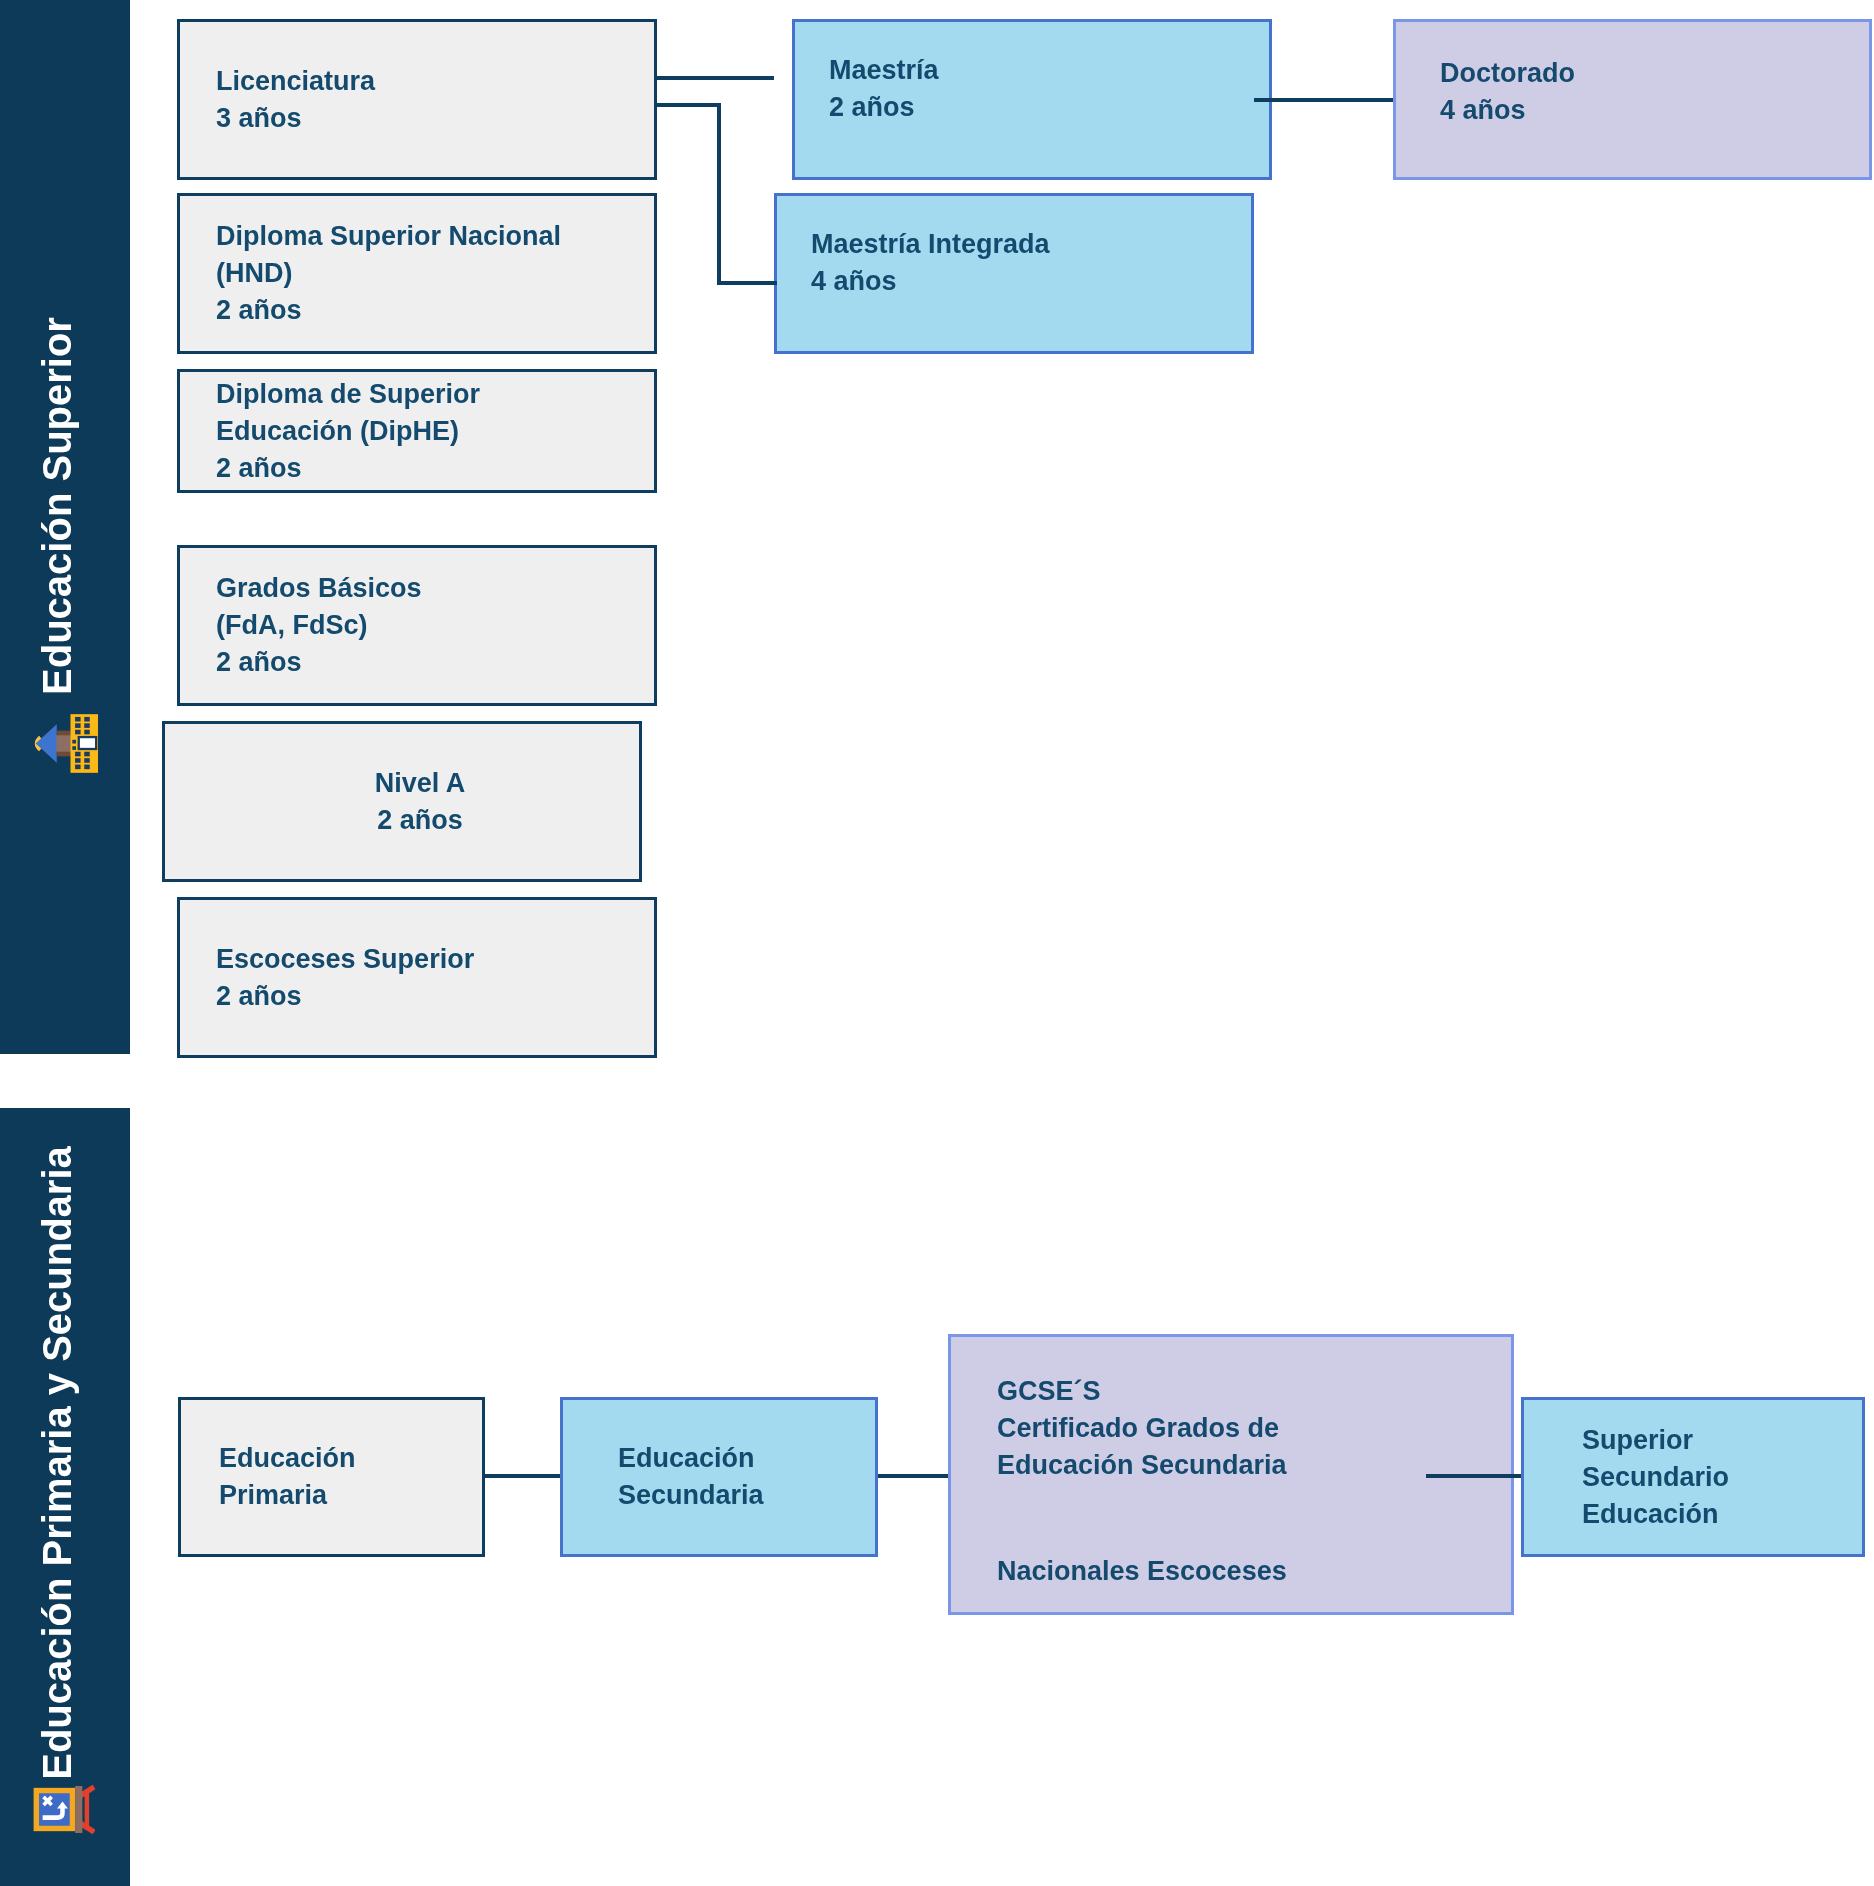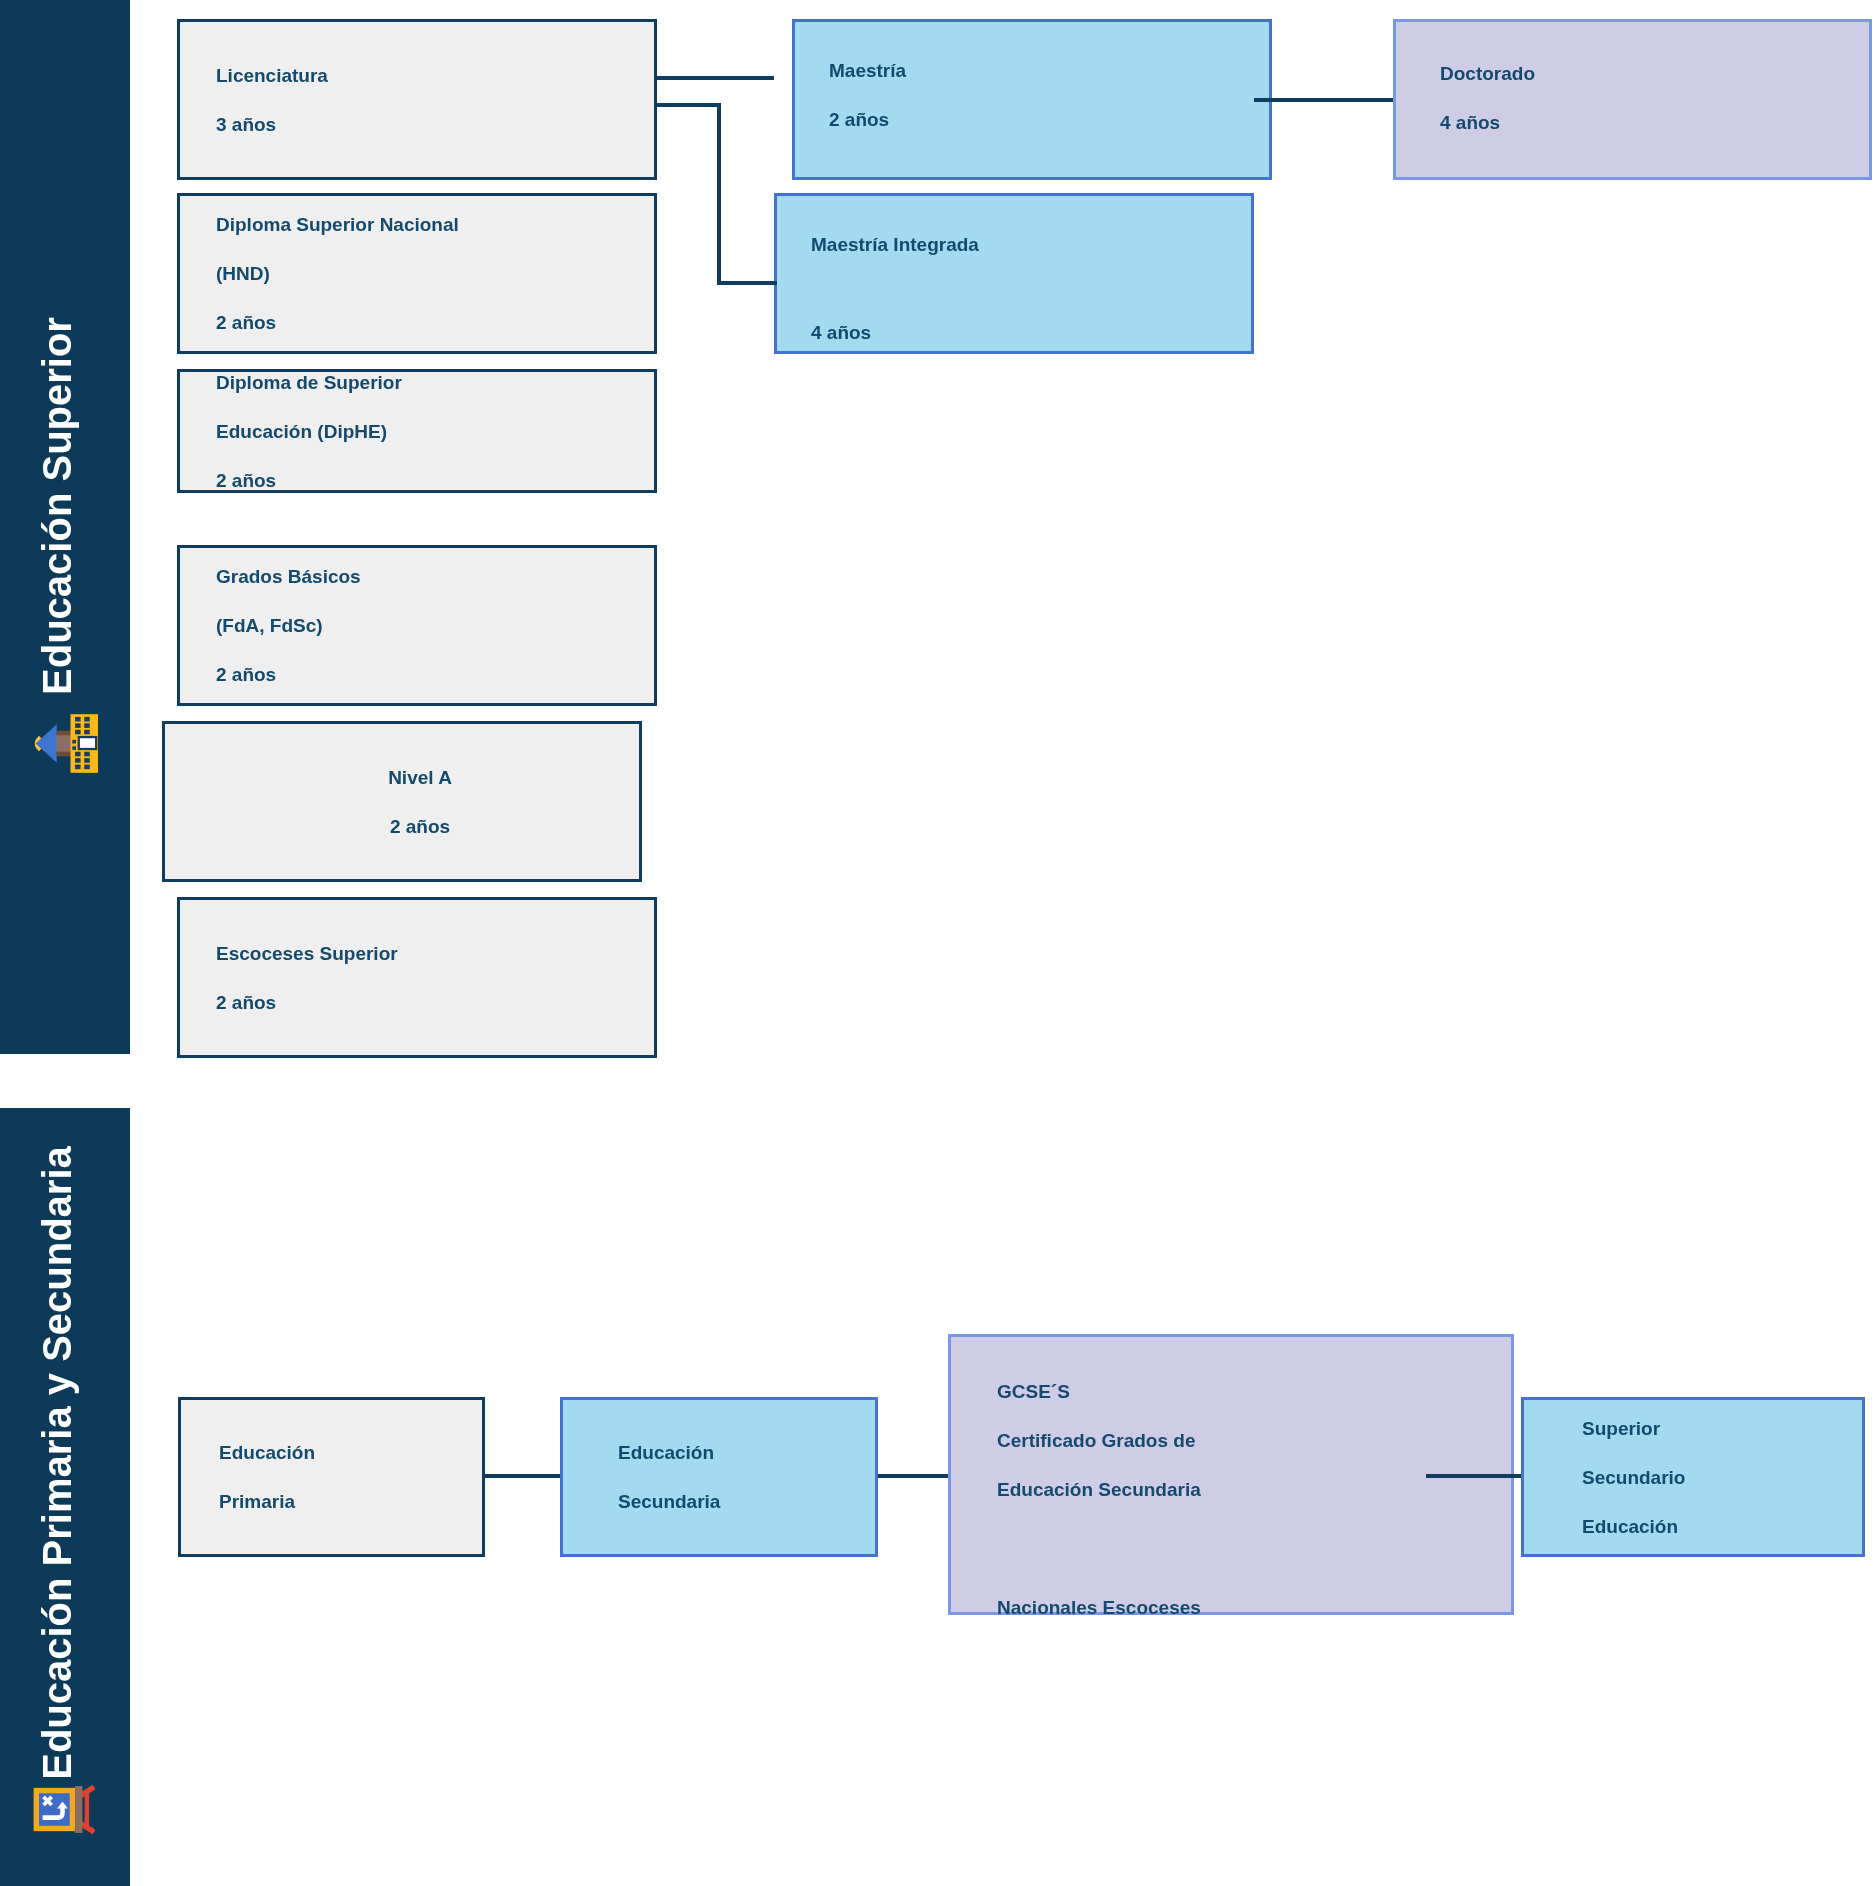--- a/index.html
+++ b/index.html
@@ -4,21 +4,21 @@
 <style>
   html,body{margin:0;padding:0;background:#ffffff;}
   .page{position:relative;width:1874px;height:1886px;background:#ffffff;overflow:hidden;
         font-family:"Liberation Sans", sans-serif;}
   .sidebar{position:absolute;left:0;width:130px;background:#0D3A59;}
   .sidebar.s1{top:0;height:1054px;}
   .sidebar.s2{top:1108px;height:778px;}
   .vlabel{position:absolute;white-space:nowrap;color:#ffffff;font-size:40px;font-weight:bold;
           transform:translate(-50%,-50%) rotate(-90deg);}
   .node{position:absolute;box-sizing:border-box;display:flex;flex-direction:column;
-        justify-content:center;color:#134A6D;font-weight:bold;font-size:19px;gap:12px;}
+        justify-content:center;color:#134A6D;font-weight:bold;font-size:27px;}
   .node .ln{line-height:37px;}
   .node.topalign{justify-content:flex-start;}
   .gray{background:#EFEFEF;border:3px solid #0E3D60;}
   .blue{background:#A3DAEF;border:3px solid #4472CC;}
   .purple{background:#CFCCE5;border:3px solid #7A96E8;}
   .conn{position:absolute;background:#0E3D60;}
   .icon{position:absolute;transform:rotate(-90deg);}
 </style>
 </head>
 <body>
@@ -98,21 +98,21 @@
   <div class="node gray" style="left:177px;top:897px;width:480px;height:161px;padding-left:36px;">
     <div class="ln">Escoceses Superior</div>
     <div class="ln">2 años</div>
   </div>
 
   <div class="node blue topalign" style="left:774px;top:19px;width:480px;height:161px;padding-left:34px;padding-top:30px;margin-left:18px;">
     <div class="ln">Maestría</div>
     <div class="ln">2 años</div>
   </div>
 
-  <div class="node blue topalign" style="left:774px;top:193px;width:480px;height:161px;padding-left:34px;padding-top:30px;justify-content:space-between;">
+  <div class="node blue topalign" style="left:774px;top:193px;width:480px;height:161px;padding-left:34px;padding-top:30px;">
     <div class="ln">Maestría Integrada</div>
     <div class="ln">4 años</div>
   </div>
 
   <div class="node purple topalign" style="left:1393px;top:19px;width:479px;height:161px;padding-left:44px;padding-top:33px;">
     <div class="ln">Doctorado</div>
     <div class="ln">4 años</div>
   </div>
 
   <div class="node gray" style="left:178px;top:1397px;width:307px;height:160px;padding-left:38px;">

